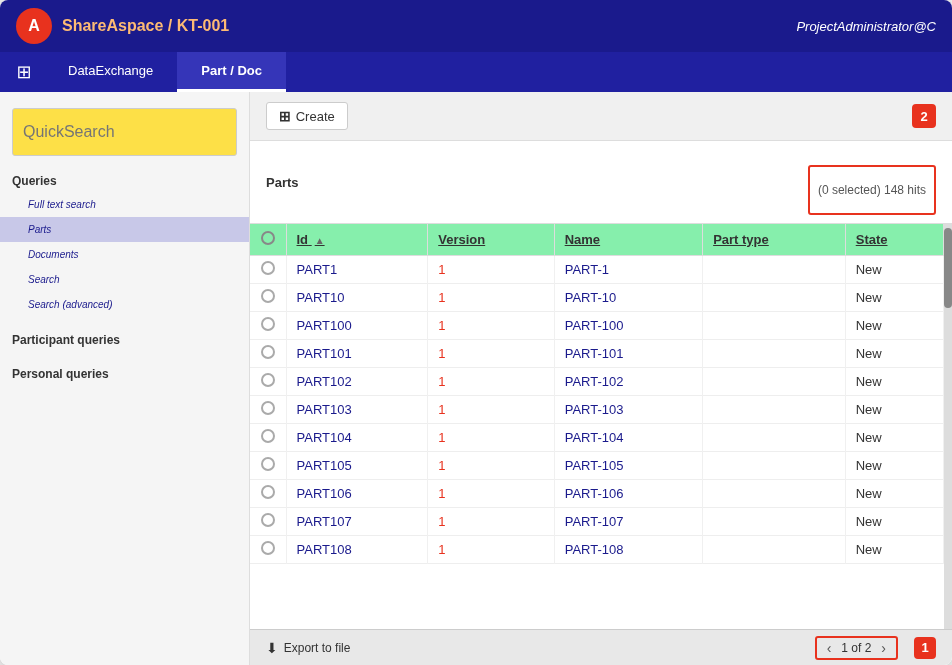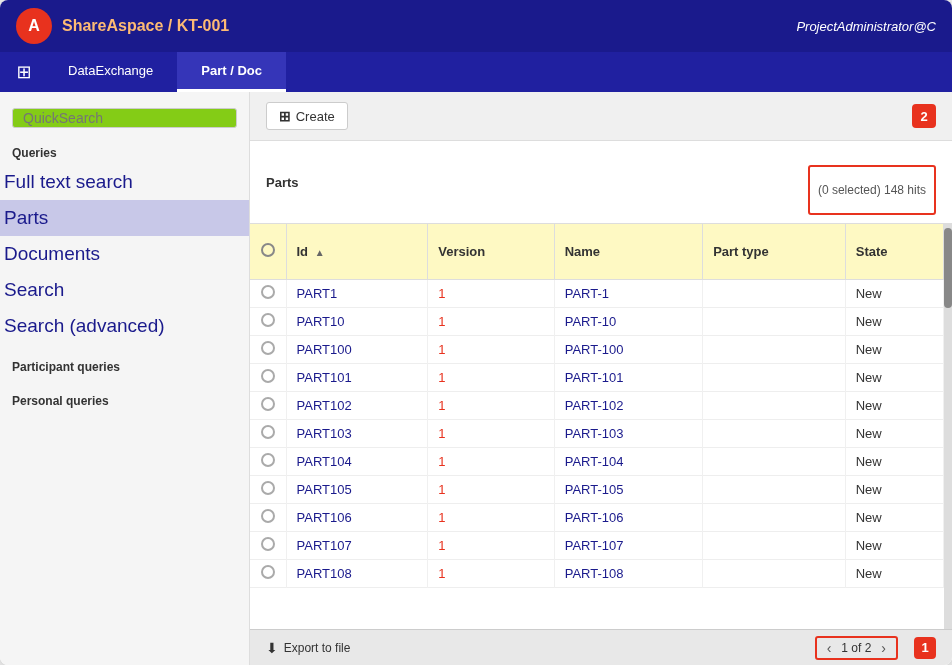--- a/index.html
+++ b/index.html
@@ -109,39 +109,40 @@
       border-right: 1px solid #ddd;
       flex-shrink: 0;
       padding: 12px 0;
       overflow-y: auto;
     }
     .quick-search-wrapper {
       padding: 4px 12px 12px;
     }
     .quick-search {
       width: 100%;
-      padding: 1px 10px;
+      padding: 14px 10px;
       border: 1px solid #ccc;
       border-radius: 3px;
-      font-size: 14px;
-      background: #84cc16;
+      font-size: 16px;
+      background: #fde047;
       outline: none;
     }
     .sidebar-section-title {
       font-size: 12px;
       font-weight: 700;
       color: #333;
       padding: 6px 12px 4px;
       text-transform: none;
     }
     .sidebar-item {
-      padding: 7px 4px;
+      padding: 7px 28px;
       cursor: pointer;
       color: #1a1a8c;
-      font-size: 19px;
+      font-size: 10px;
+      font-style: italic;
     }
     .sidebar-item.active {
       background: #c8c8e8;
       color: #1a1a8c;
       font-weight: 500;
     }
 
     
     .content-area {
       flex: 1;
@@ -226,30 +227,31 @@
       flex: 1;
       overflow-y: auto;
       overflow-x: hidden;
     }
     table {
       width: 100%;
       border-collapse: collapse;
       font-size: 13px;
     }
     thead th {
-      background: #fef9c3;
+      background: #86efac;
       border-bottom: 1px solid #ddd;
       border-right: 1px solid #ddd;
-      padding: 19px 10px;
+      padding: 7px 10px;
       text-align: left;
       font-weight: 600;
       color: #333;
       position: sticky;
       top: 0;
       z-index: 1;
+      text-decoration: underline;
     }
     thead th:first-child {
       width: 36px;
       text-align: center;
     }
     thead th.sortable {
       cursor: pointer;
     }
     tbody tr {
       border-bottom: 1px solid #eee;

